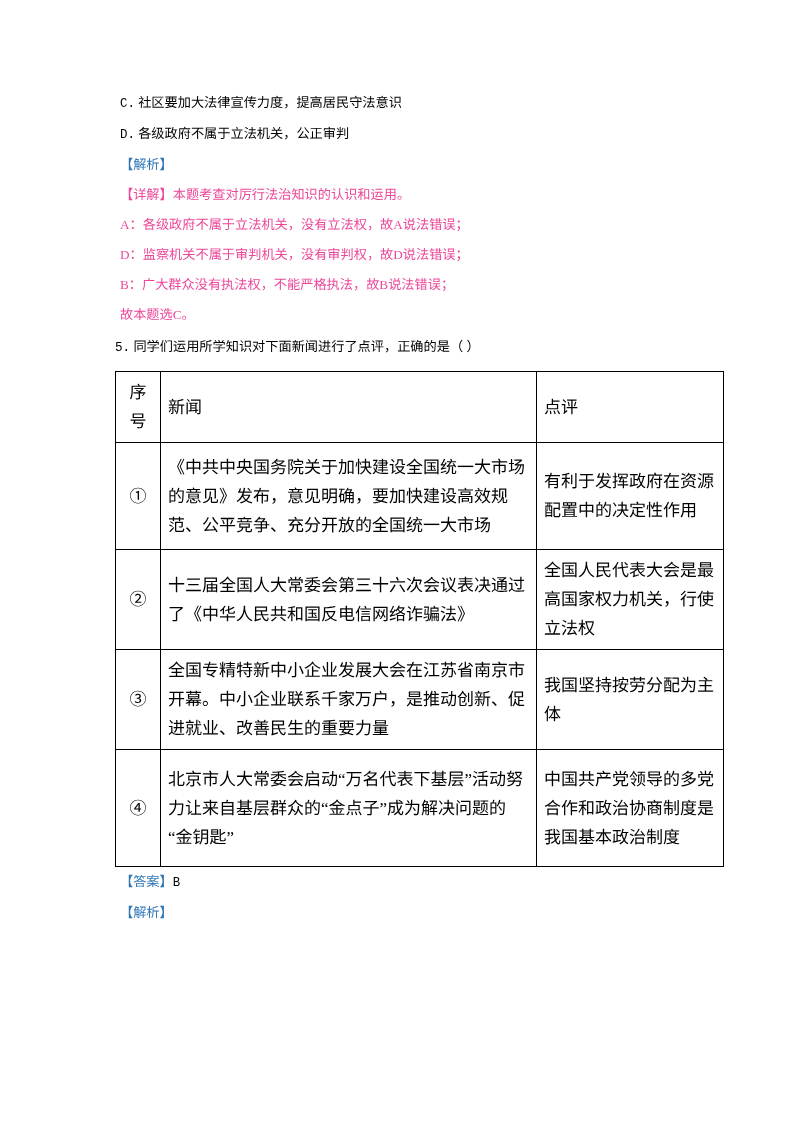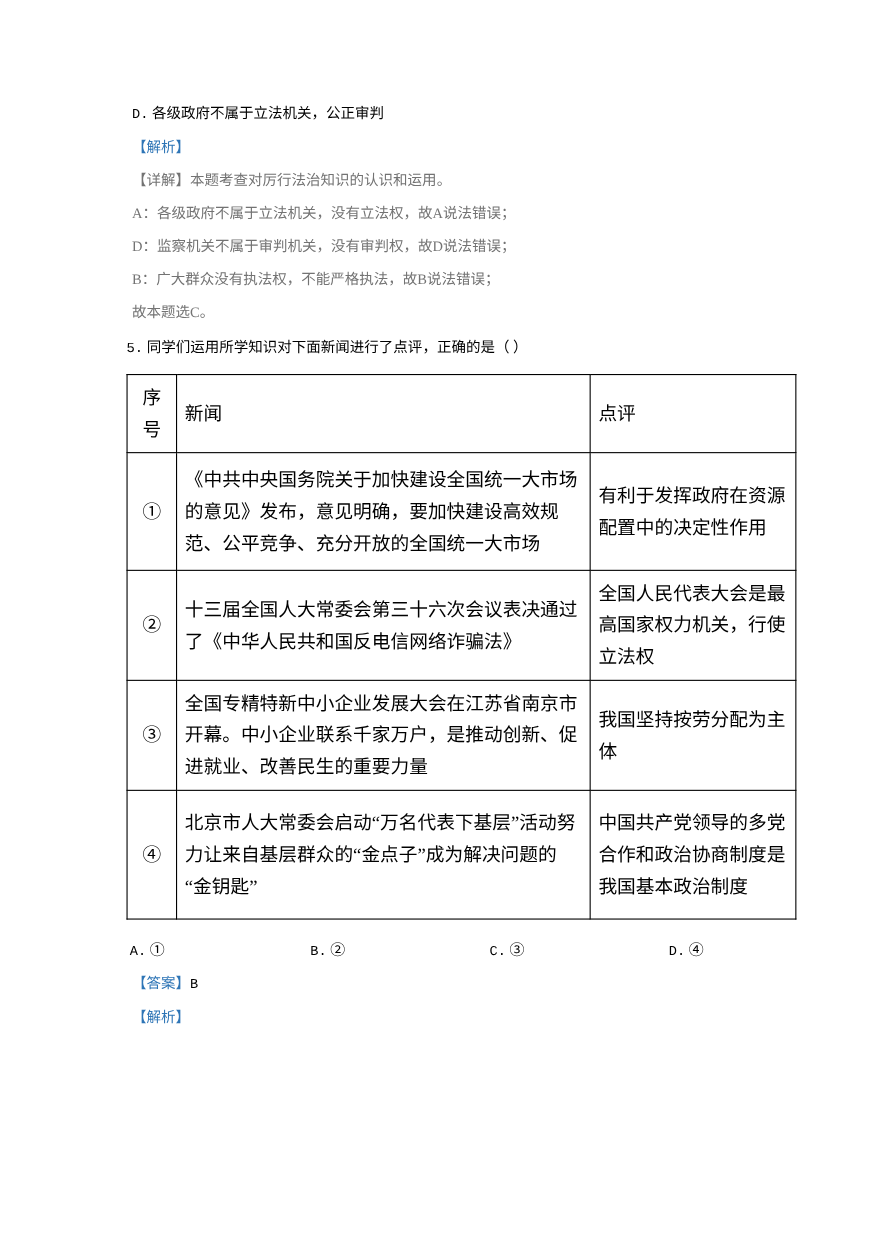--- a/index.html
+++ b/index.html
@@ -32,21 +32,21 @@
   
   .line {
     font-size: 13.2px;
     line-height: 30px;
     color: #000000;
     white-space: nowrap;
   }
   .para {
     font-size: 13.2px;
     line-height: 30px;
-    color: #737373;
+    color: #ec4899;
     text-align: justify;
     text-justify: inter-ideograph;
   }
   .indent {
     padding-left: 5px;
   }
   .tag-blue {
     color: #2e75b6;
   }
   .latin {
@@ -117,20 +117,24 @@
     font-size: 12.4px;
   }
   .circ { font-size: 13.6px; }
 </style>
 </head>
 <body>
 
 <div class="page">
   <div class="content">
 
+    <div class="line indent">
+      <span class="latin">C.</span>
+      <span>社区要加大法律宣传力度，提高居民守法意识</span>
+    </div>
 
     <div class="line indent">
       <span class="latin">D.</span>
       <span>各级政府不属于立法机关，公正审判</span>
     </div>
 
 
     <div class="line indent">
       <span class="tag-blue">【解析】</span>
     </div>
@@ -174,38 +178,20 @@
           <td class="col-note">我国坚持按劳分配为主体</td>
         </tr>
         <tr class="r4">
           <td class="col-no">④</td>
           <td class="col-news cell-news">北京市人大常委会启动“万名代表下基层”活动努力让来自基层群众的“金点子”成为解决问题的“金钥匙”</td>
           <td class="col-note">中国共产党领导的多党合作和政治协商制度是我国基本政治制度</td>
         </tr>
       </tbody>
     </table>
 
-    <div class="options">
-      <span class="opt opt-a">
-        <span class="opt-letter">A.</span>
-        <span class="circ">①</span>
-      </span>
-      <span class="opt opt-b">
-        <span class="opt-letter">B.</span>
-        <span class="circ">②</span>
-      </span>
-      <span class="opt opt-c">
-        <span class="opt-letter">C.</span>
-        <span class="circ">③</span>
-      </span>
-      <span class="opt opt-d">
-        <span class="opt-letter">D.</span>
-        <span class="circ">④</span>
-      </span>
-    </div>
 
     <div class="line indent">
       <span class="tag-blue">【答案】</span><span class="latin">B</span>
     </div>
 
     <div class="line indent">
       <span class="tag-blue">【解析】</span>
     </div>
 
   </div>

